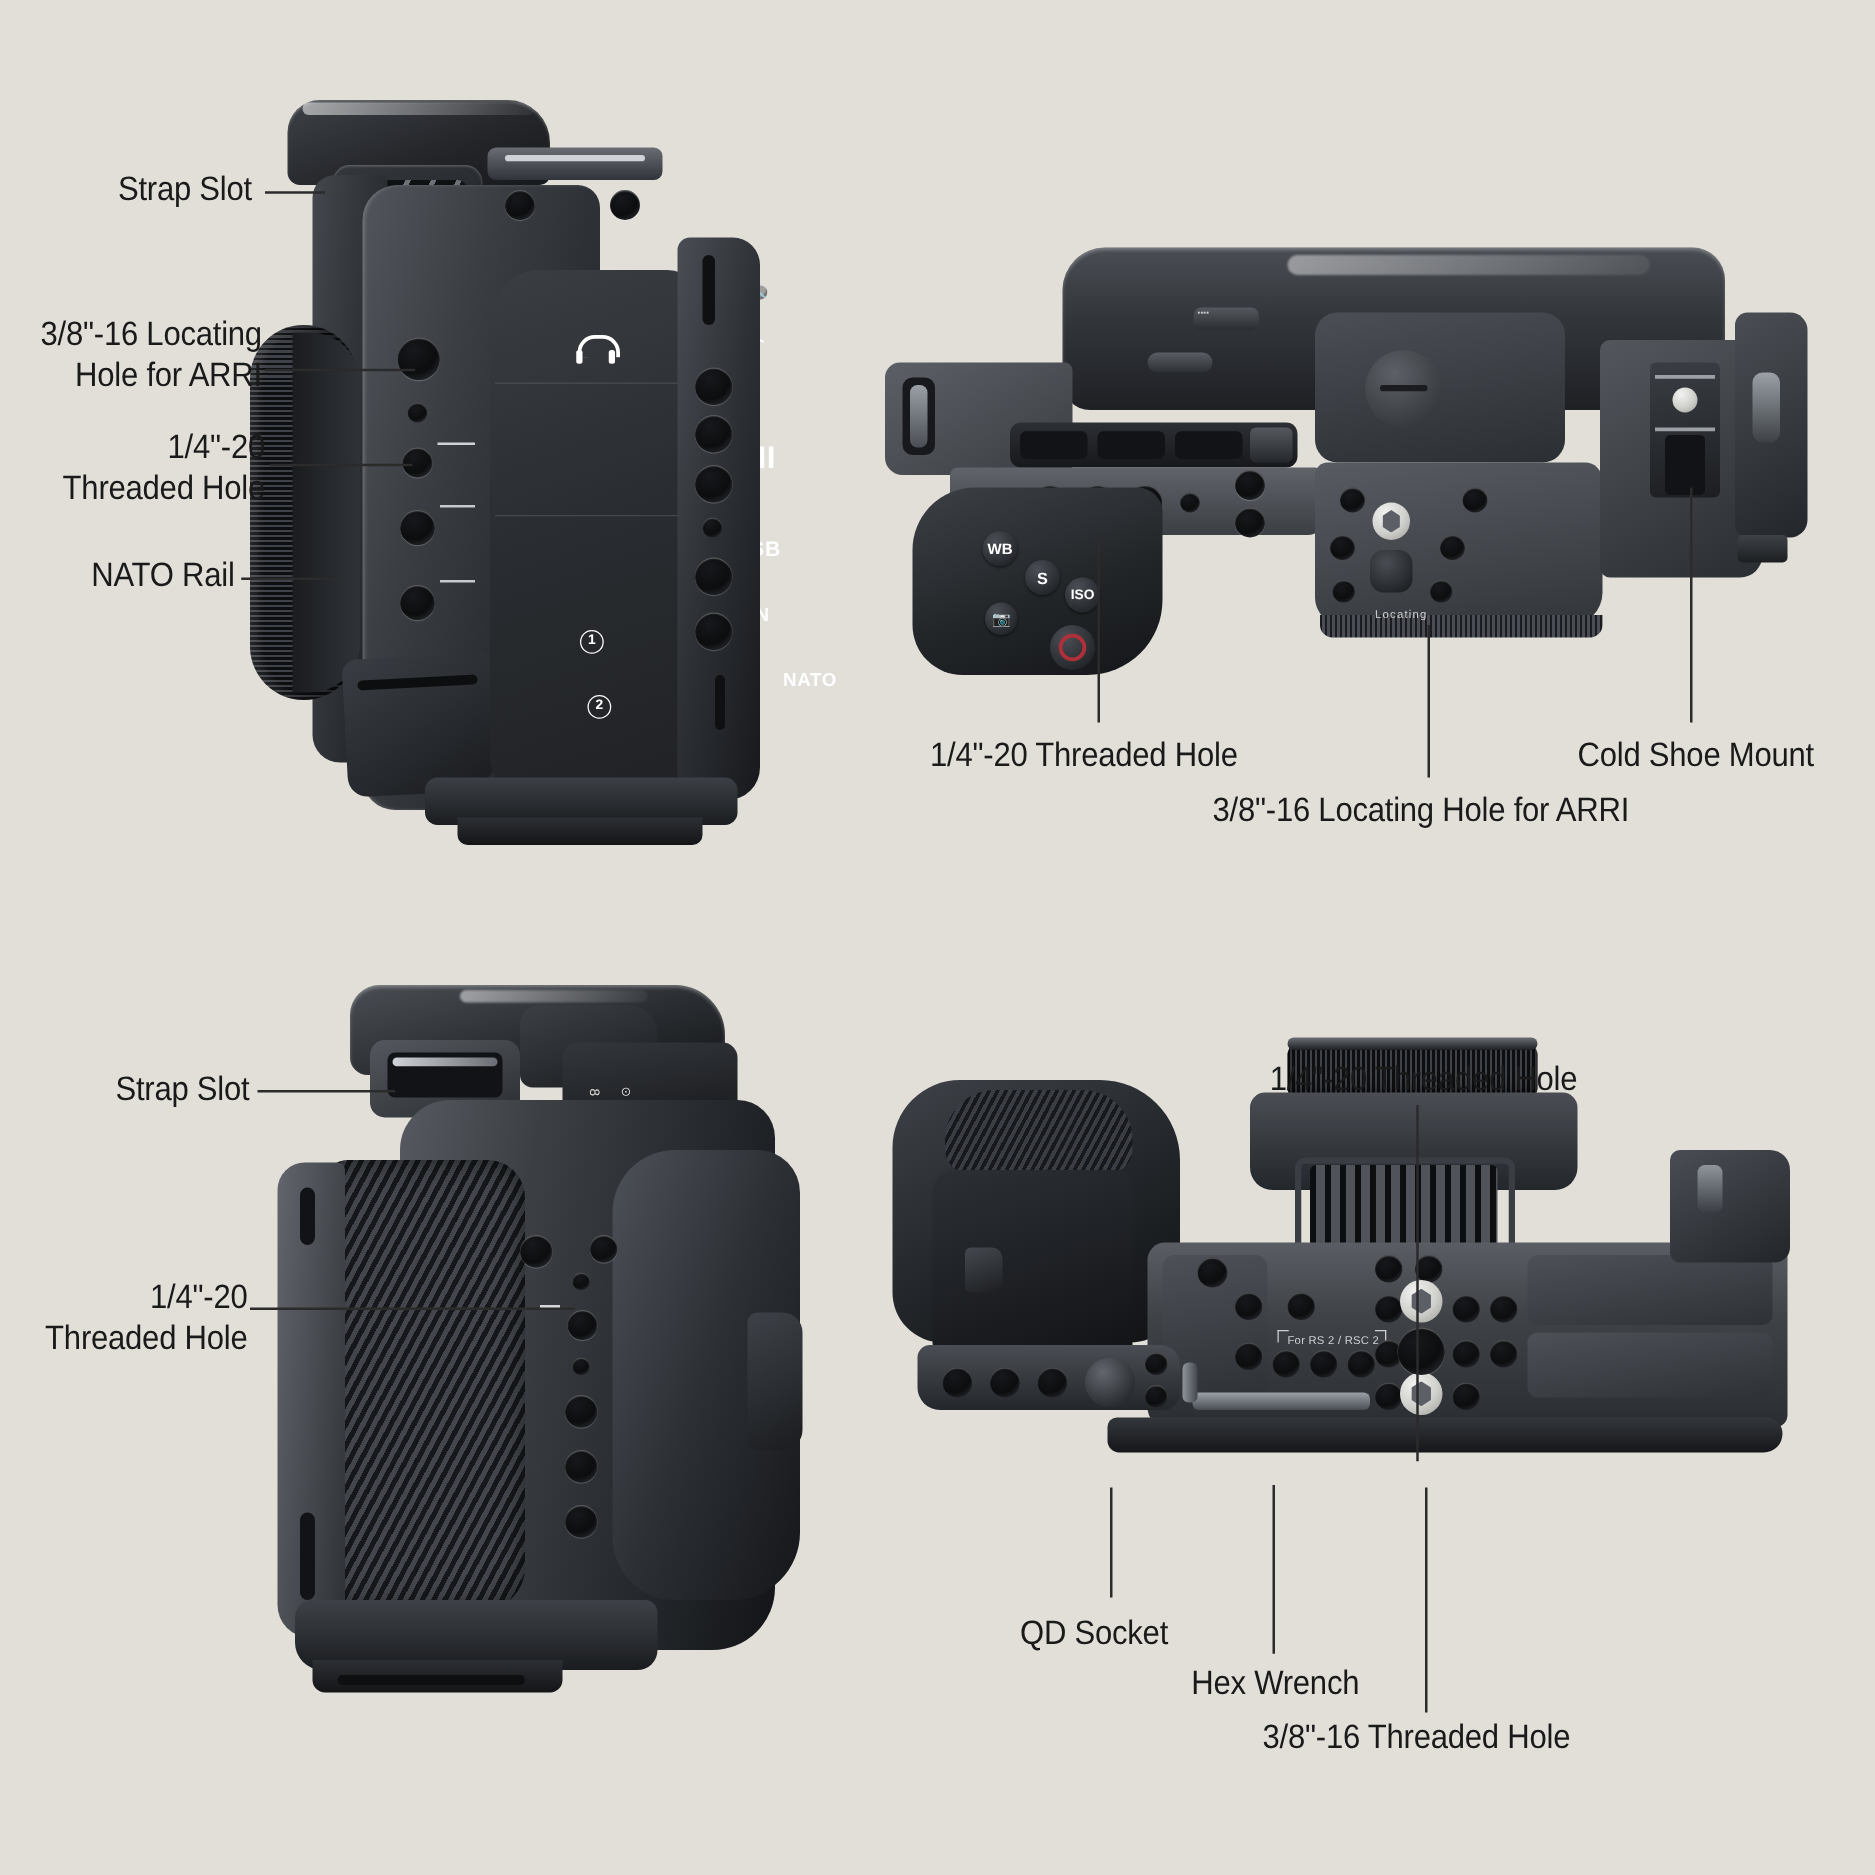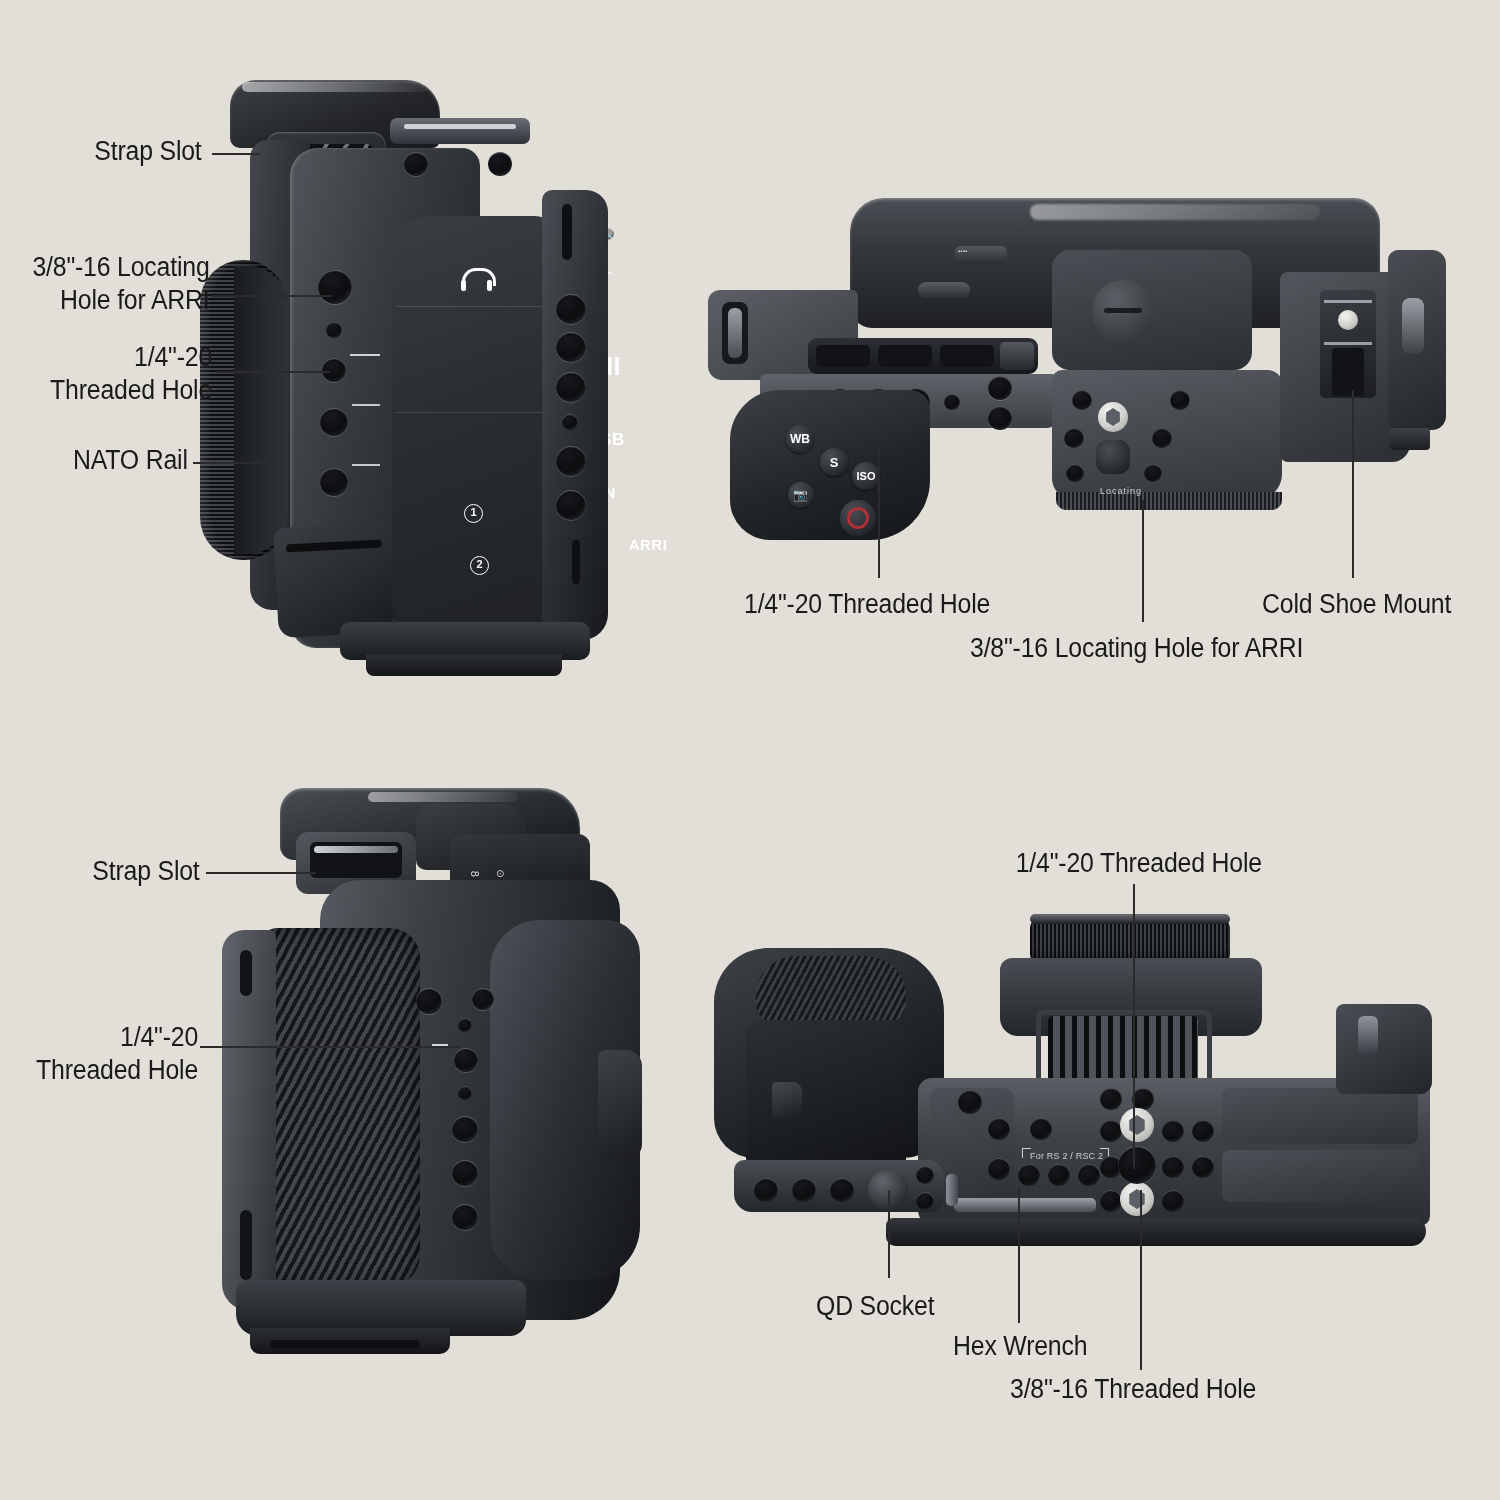--- a/index.html
+++ b/index.html
@@ -135,21 +135,21 @@
     <div class="pc" style="left:271px;top:210px;width:5px;height:11px;background:#fff;border-radius:2px;"></div>
     <div class="pc" style="left:297px;top:210px;width:5px;height:11px;background:#fff;border-radius:2px;"></div>
 
     <div class="pc" style="left:206px;top:236px;width:162px;height:1px;background:rgba(255,255,255,.13);"></div>
     <div class="portlabel" style="left:188px;top:282px;font-size:25px;">HDMI</div>
     <div class="pc" style="left:206px;top:342px;width:162px;height:1px;background:rgba(255,255,255,.13);"></div>
     <div class="portlabel" style="left:206px;top:360px;font-size:17px;">USB</div>
     <div class="portlabel" style="left:180px;top:414px;font-size:15px;">AUDIO IN</div>
     <div class="pc" style="left:274px;top:434px;width:17px;height:17px;border:1.5px solid #fff;border-radius:50%;
                 color:#fff;font-size:11px;text-align:center;line-height:15px;font-weight:bold;">1</div>
-    <div class="portlabel" style="left:248px;top:466px;font-size:15px;">ARRI</div>
+    <div class="portlabel" style="left:248px;top:466px;font-size:15px;">NATO</div>
     <div class="pc" style="left:280px;top:486px;width:17px;height:17px;border:1.5px solid #fff;border-radius:50%;
                 color:#fff;font-size:11px;text-align:center;line-height:15px;font-weight:bold;">2</div>
 
     <div class="pc" style="left:352px;top:120px;width:66px;height:450px;
                 background:linear-gradient(100deg,#4a4e54 0%,#2c2f34 50%,#17191c 100%);
                 border-radius:10px 22px 26px 12px;"></div>
     <div class="pc" style="left:372px;top:134px;width:10px;height:56px;background:#0f1012;border-radius:6px;"></div>
     <div class="hole" style="left:366px;top:224px;width:30px;height:30px;"></div>
     <div class="hole" style="left:366px;top:262px;width:30px;height:30px;"></div>
     <div class="hole" style="left:366px;top:302px;width:30px;height:30px;"></div>
@@ -348,21 +348,21 @@
                 background:linear-gradient(150deg,#3e4248,#1a1c1f);border-radius:8px 16px 16px 8px;"></div>
   </div>
 
   <div class="label rt" style="right:1300px;top:855px;">Strap Slot</div>
   <div class="lead h" style="left:206px;top:872px;width:110px;"></div>
 
   <div class="label rt" style="right:1302px;top:1021px;">1/4"-20
 Threaded Hole</div>
   <div class="lead h" style="left:200px;top:1046px;width:260px;"></div>
 
-  <div class="view" style="left:700px;top:912px;width:760px;height:420px;">
+  <div class="view" style="left:700px;top:828px;width:760px;height:420px;">
 
     <div class="knurl" style="left:330px;top:6px;width:200px;height:46px;border-radius:10px;
                 background:repeating-linear-gradient(90deg,#0d0e10 0px,#0d0e10 2px,#3f4248 2px,#3f4248 4px);
                 box-shadow:inset 0 -6px 10px rgba(0,0,0,.6);"></div>
     <div class="pc" style="left:330px;top:2px;width:200px;height:10px;border-radius:8px;
                 background:linear-gradient(180deg,#6a6e74,#1d1f22);"></div>
 
     <div class="pc" style="left:300px;top:46px;width:262px;height:78px;
                 background:linear-gradient(180deg,#4a4e54,#23262a);border-radius:12px 12px 18px 18px;"></div>
 

